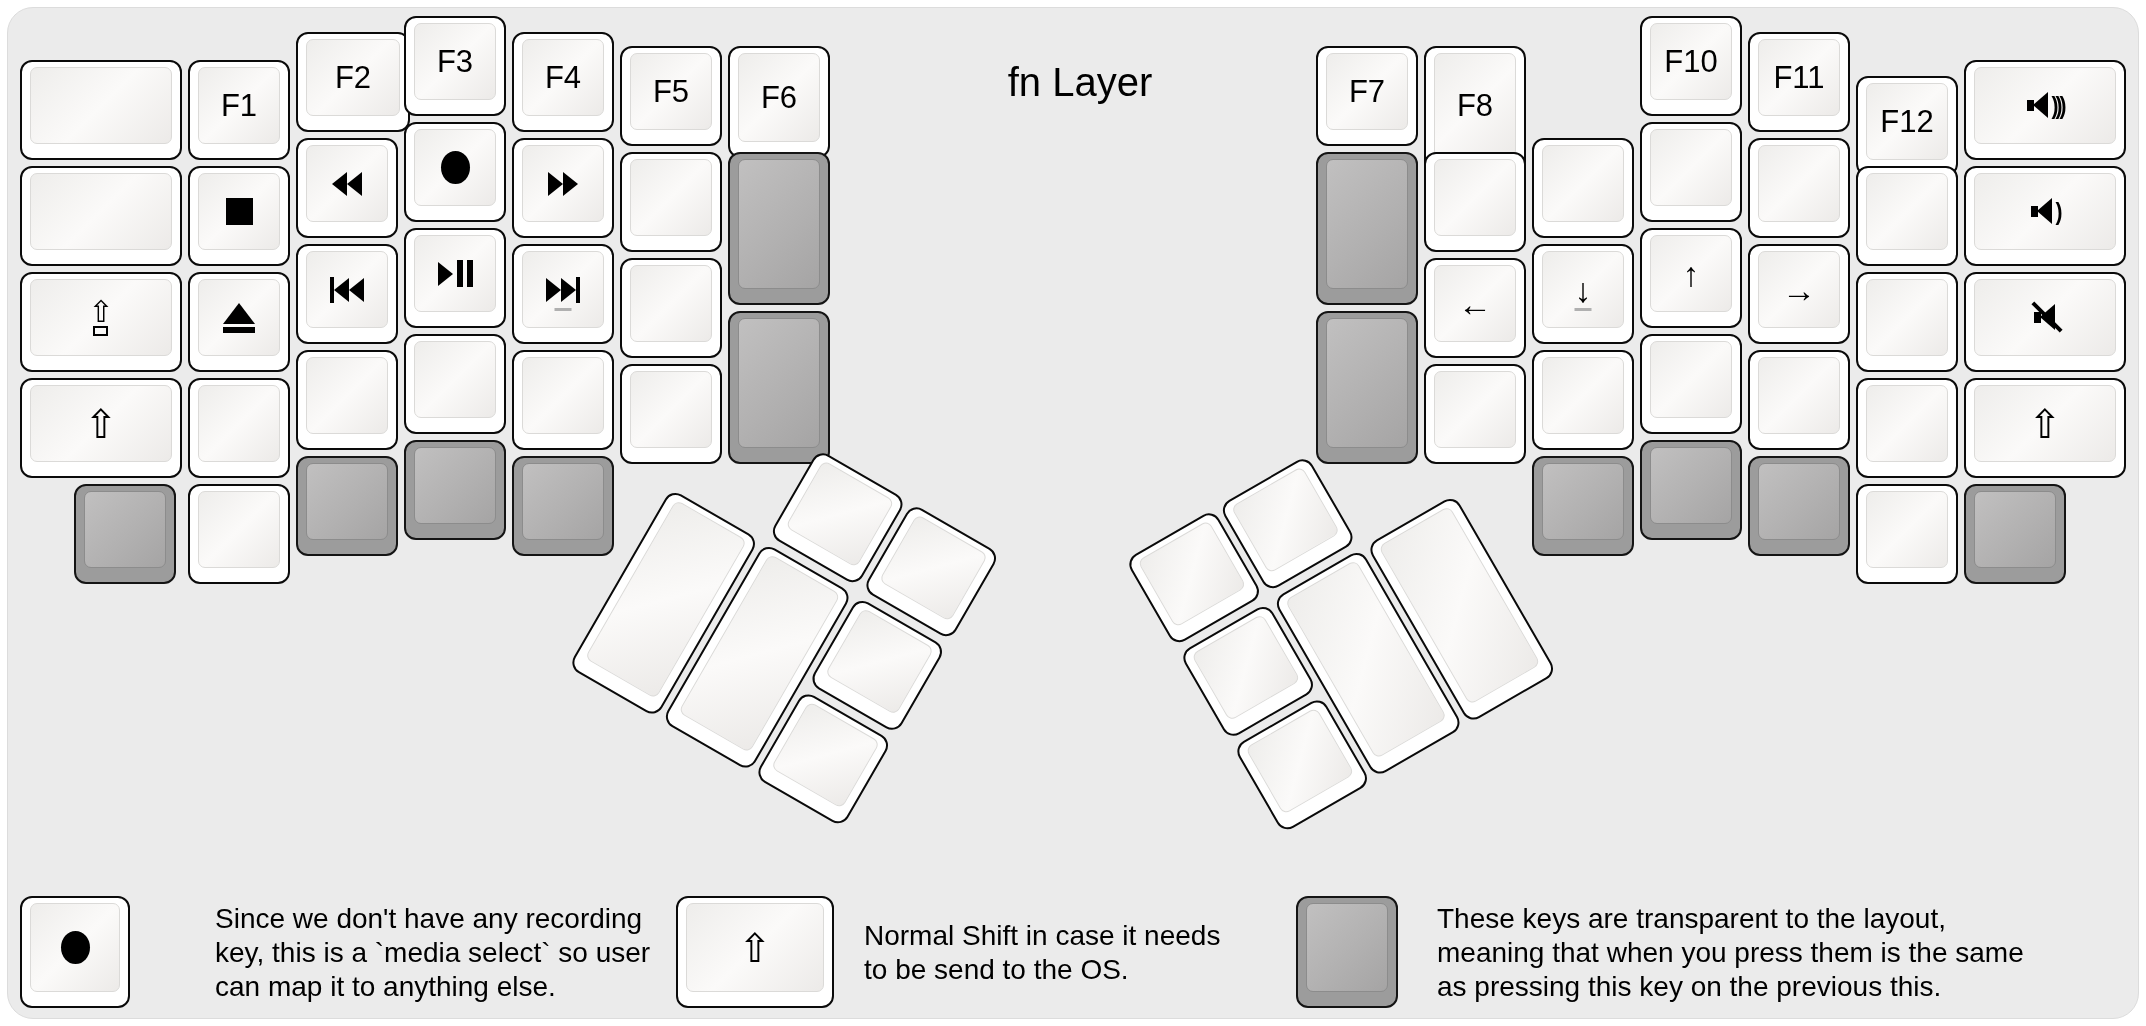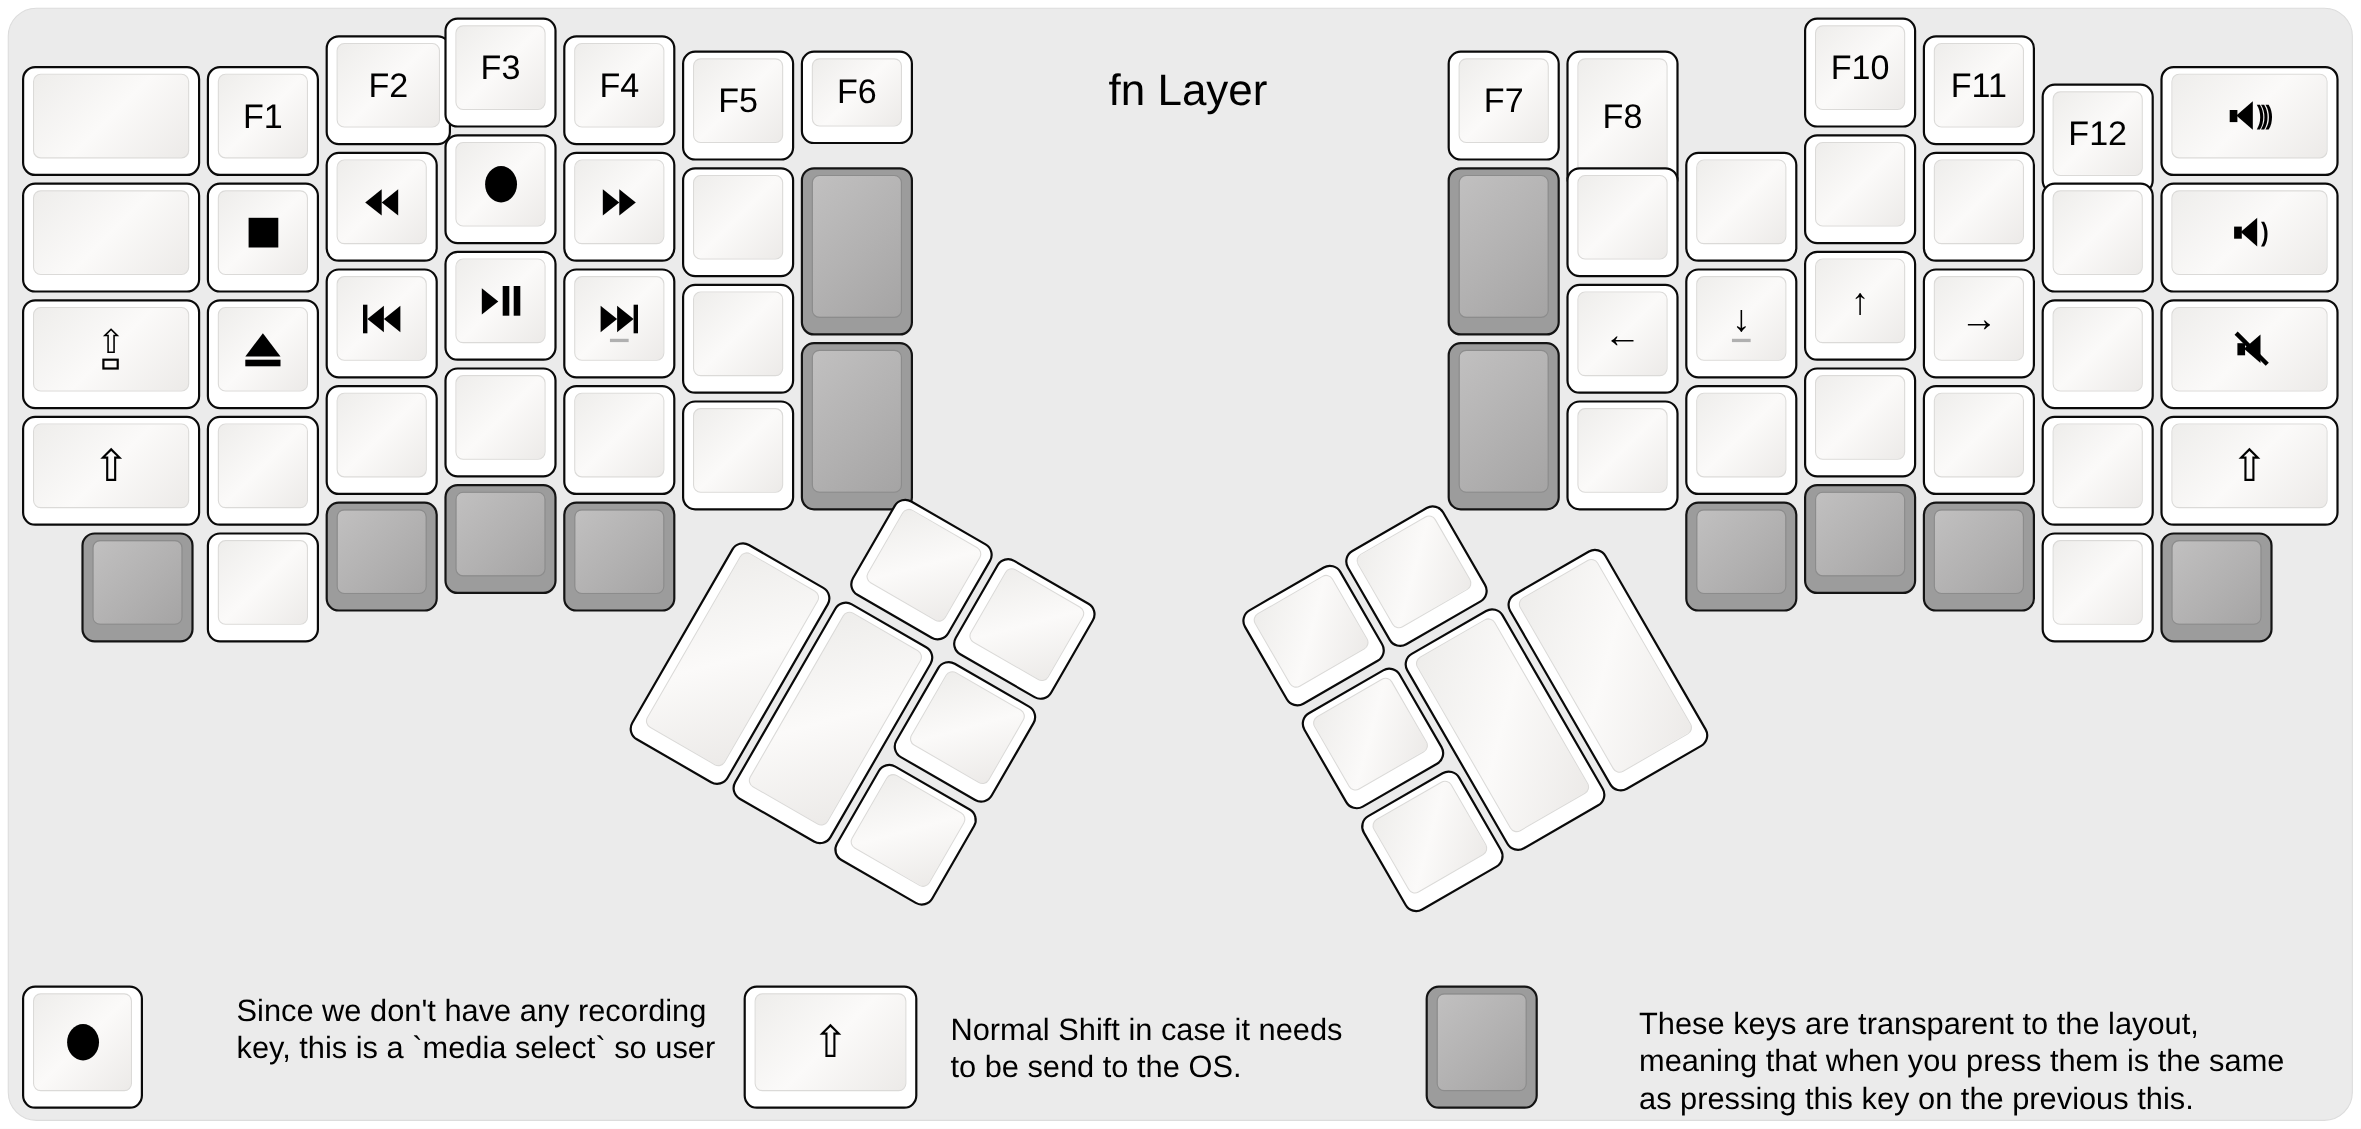--- a/index.html
+++ b/index.html
@@ -48,26 +48,27 @@
 </head>
 <body>
 
 <div class="canvas">
   <div class="panel"></div>
   <div class="title">fn Layer</div>
 
   <div class="note" style="left:215px;top:902px;">
     <div>Since we don't have any recording</div>
     <div>key, this is a `media select` so user</div>
+    <div>can map it to anything else.</div>
   </div>
   <div class="note" style="left:864px;top:919px;">
     <div>Normal Shift in case it needs</div>
     <div>to be send to the OS.</div>
   </div>
-  <div class="note" style="left:1490px;top:902px;margin-top:12px;">
+  <div class="note" style="left:1437px;top:902px;">
     <div>These keys are transparent to the layout,</div>
     <div>meaning that when you press them is the same</div>
     <div>as pressing this key on the previous this.</div>
   </div>
 <div class="key" style="left: 20px; top: 60px; width: 162px; height: 100px;">
       <div class="ktop"></div>
     </div>
     <div class="key" style="left: 20px; top: 166px; width: 162px; height: 100px;">
       <div class="ktop"></div>
     </div>
@@ -206,21 +207,21 @@
     </div>
     <div class="key" style="left: 620px; top: 152px; width: 102px; height: 100px;">
       <div class="ktop"></div>
     </div>
     <div class="key" style="left: 620px; top: 258px; width: 102px; height: 100px;">
       <div class="ktop"></div>
     </div>
     <div class="key" style="left: 620px; top: 364px; width: 102px; height: 100px;">
       <div class="ktop"></div>
     </div>
-    <div class="key" style="left: 728px; top: 46px; width: 102px; height: 85px; padding-left: 27px;">
+    <div class="key" style="left: 728px; top: 46px; width: 102px; height: 112px; padding-left: 27px;">
       <div class="ktop">
         <span class="klabel">F6</span>
       </div>
     </div>
     <div class="key gray" style="left: 728px; top: 152px; width: 102px; height: 153px;">
       <div class="ktop"></div>
     </div>
     <div class="key gray" style="left: 728px; top: 311px; width: 102px; height: 153px;">
       <div class="ktop"></div>
     </div>

